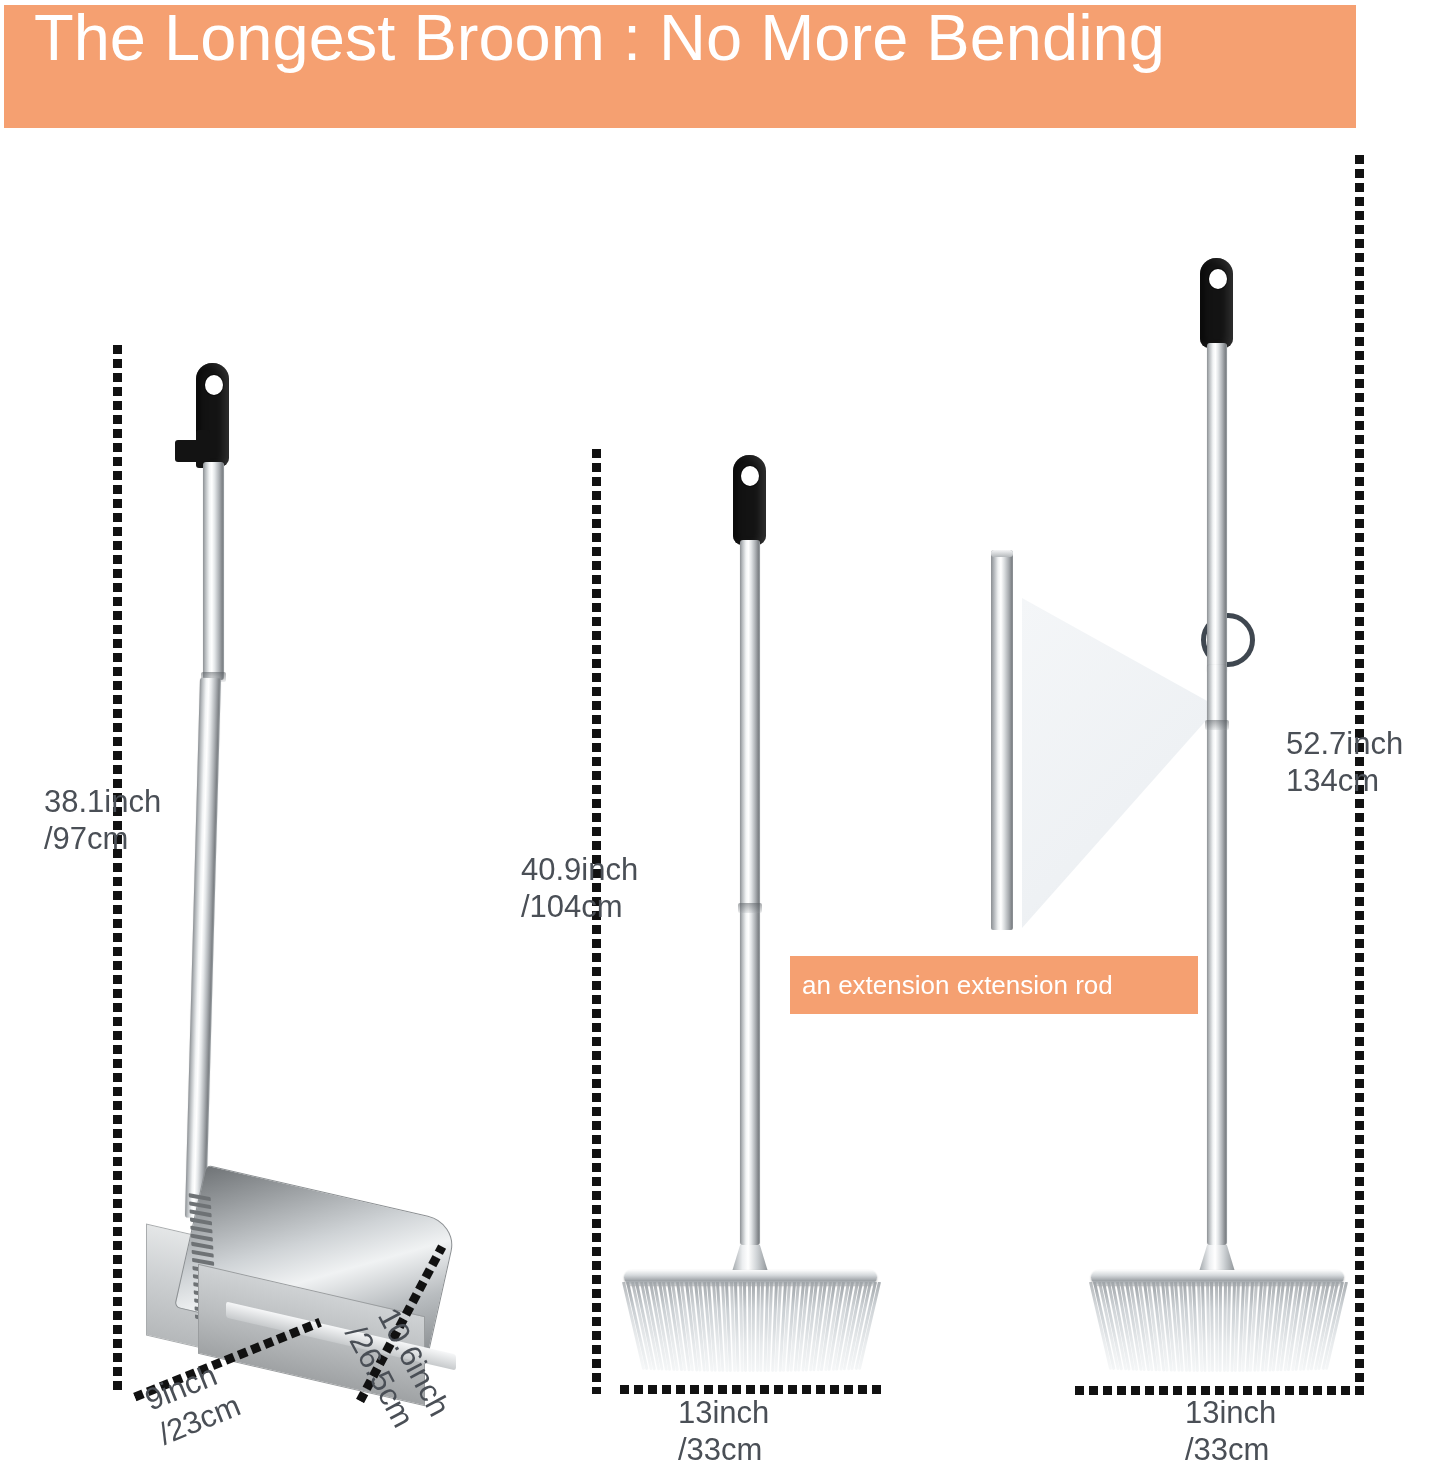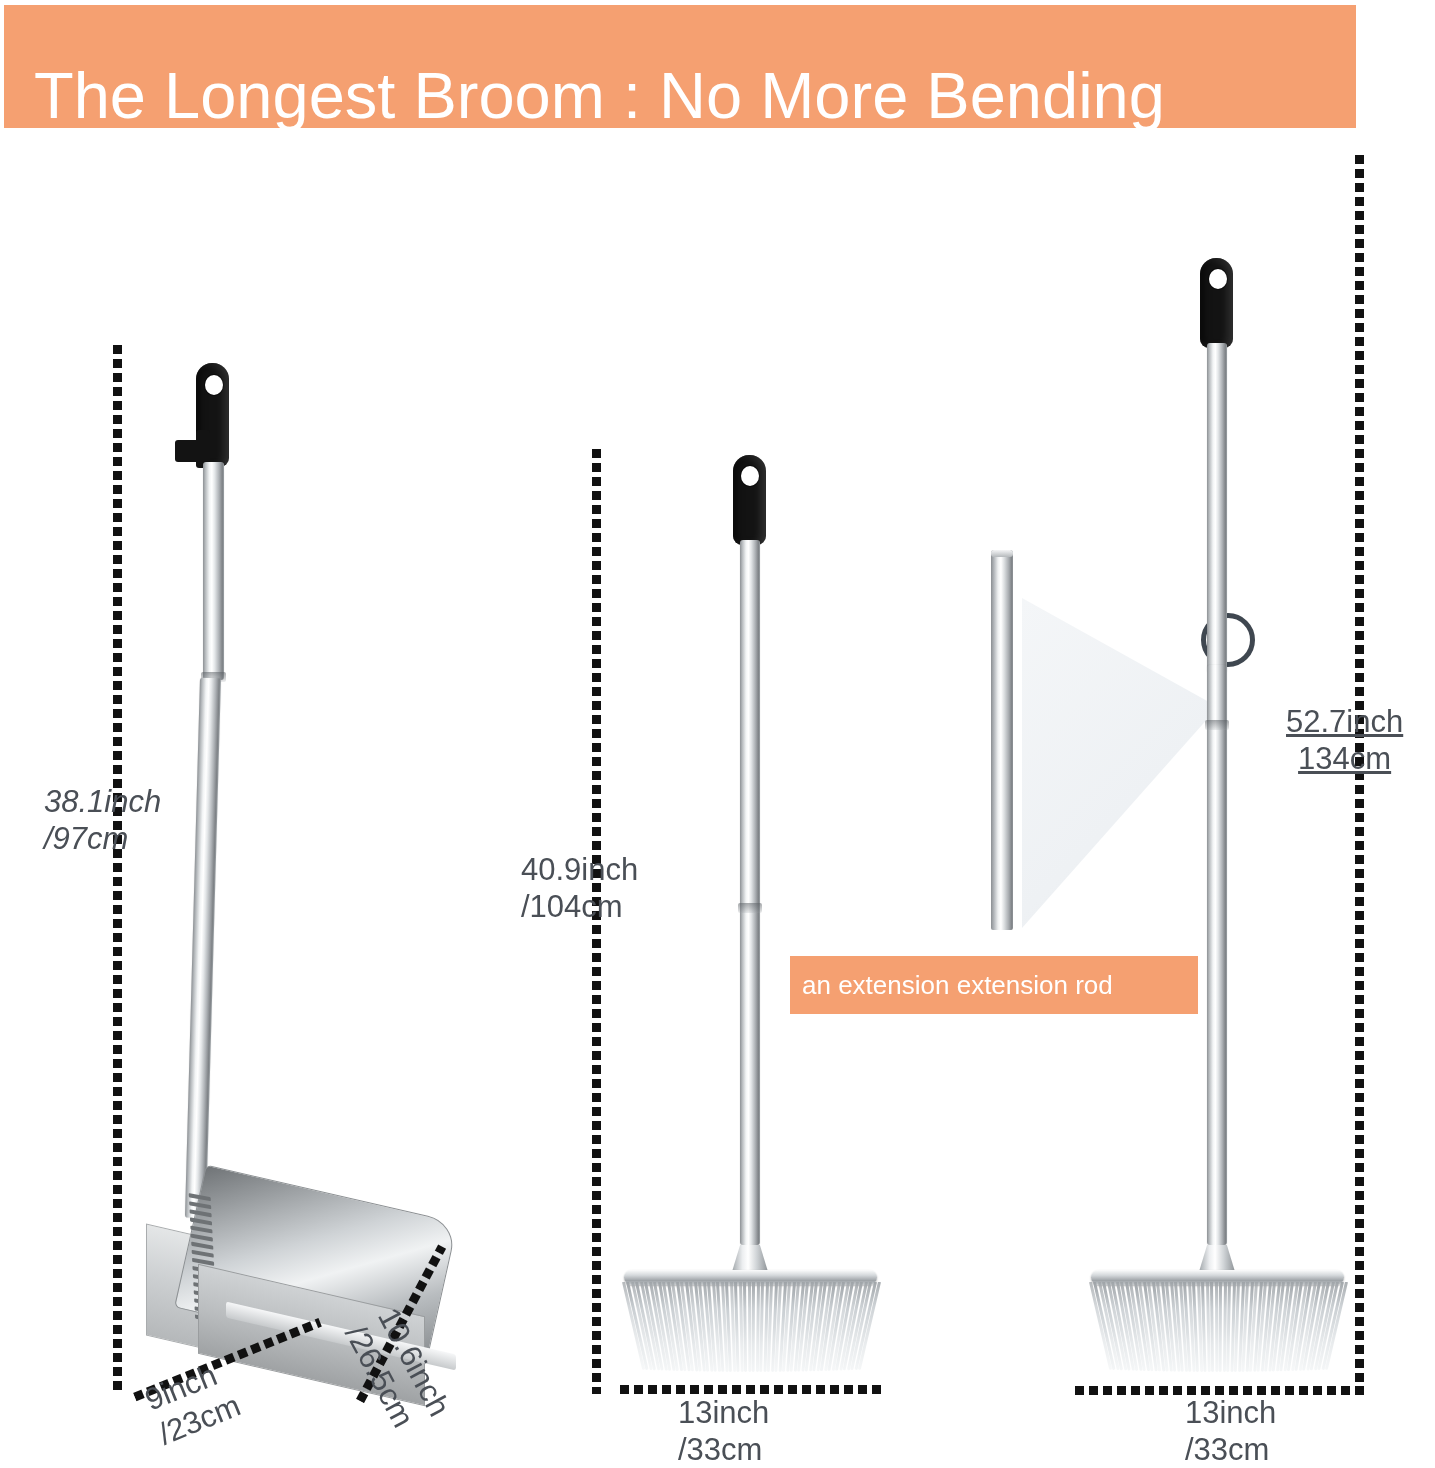--- a/index.html
+++ b/index.html
@@ -10,21 +10,21 @@
     font-family:"Liberation Sans", sans-serif;
     overflow:hidden;
     position:relative;
   }
   .stage{position:absolute;left:0;top:0;width:1435px;height:1468px;}
 
   
   .banner{
     position:absolute;left:4px;top:5px;width:1352px;height:123px;
     background:#F5A071;
-    display:flex;align-items:flex-end;
+    display:flex;align-items:flex-start;
   }
   .banner-text{
     color:#ffffff;font-size:65px;line-height:1;
     padding-left:30px;letter-spacing:0px;white-space:nowrap;
     font-weight:400;
   }
 
   
   .rod-callout{
     position:absolute;left:790px;top:956px;width:408px;height:58px;
@@ -32,23 +32,23 @@
   }
   .rod-callout span{
     color:#ffffff;font-size:26px;padding-left:12px;white-space:nowrap;
   }
 
   
   .dim{
     position:absolute;color:#4A4F56;font-size:31px;line-height:1.18;
     white-space:pre;text-align:center;
   }
-  .dim-dustpan-h{left:44px;top:784px;text-align:left;font-style:italic;}
+  .dim-dustpan-h{left:44px;top:784px;text-align:left;}
   .dim-mid-h{left:521px;top:852px;text-align:left;}
-  .dim-right-h{left:1286px;top:704px;text-align:center;text-decoration:underline;}
+  .dim-right-h{left:1286px;top:726px;text-align:left;}
   .dim-mid-w{left:678px;top:1395px;text-align:left;}
   .dim-right-w{left:1185px;top:1395px;text-align:left;}
   .dim-rot-a{left:140px;top:1385px;transform:rotate(-22deg);transform-origin:0 0;text-align:left;}
   .dim-rot-b{left:402px;top:1302px;transform:rotate(62deg);transform-origin:0 0;text-align:left;}
 
   
   .dash-v{
     position:absolute;width:9px;
     background-image:linear-gradient(to bottom,#111 9px, rgba(0,0,0,0) 9px);
     background-size:9px 14px;background-repeat:repeat-y;

